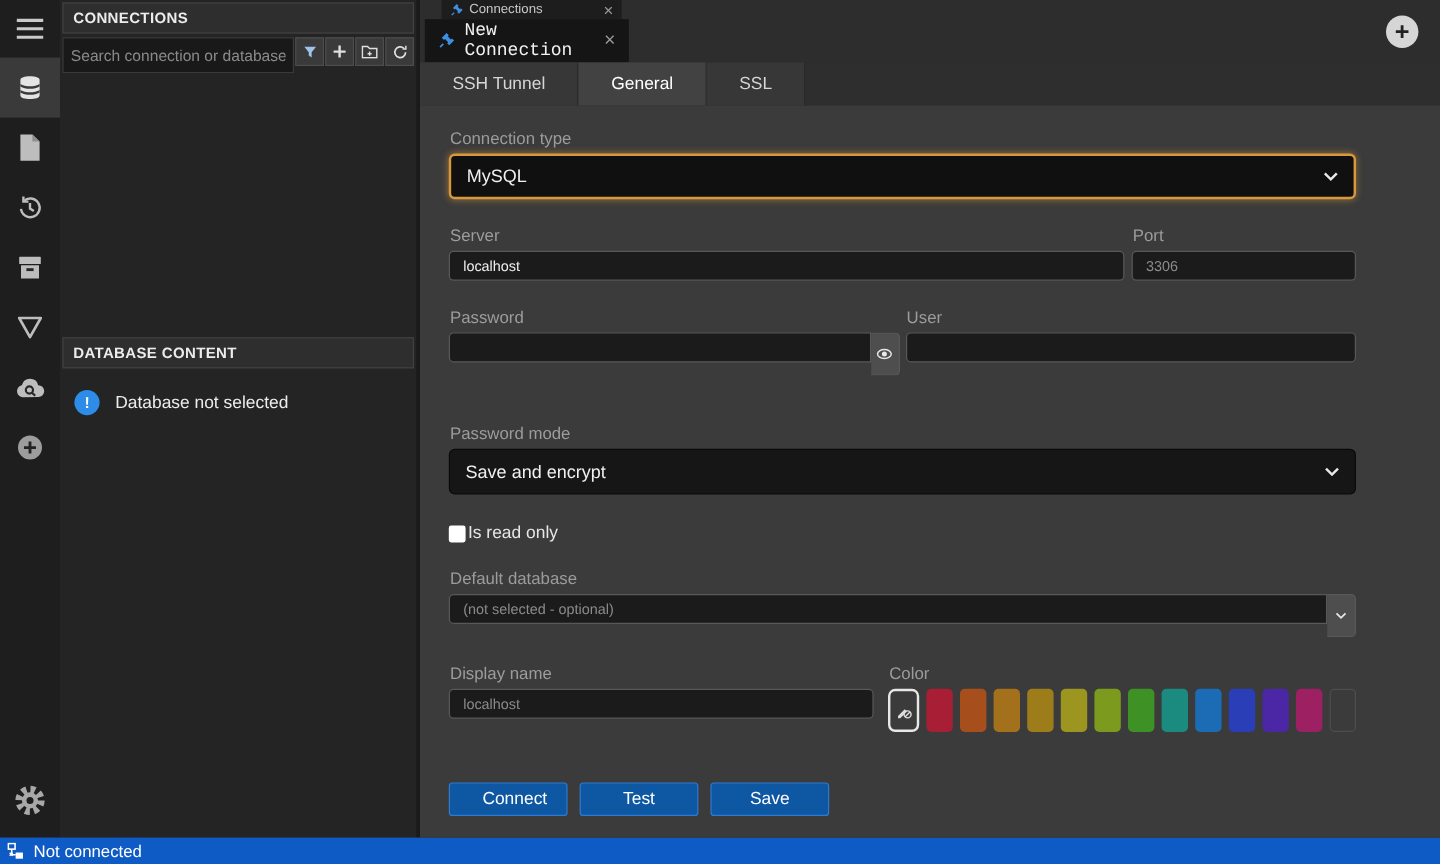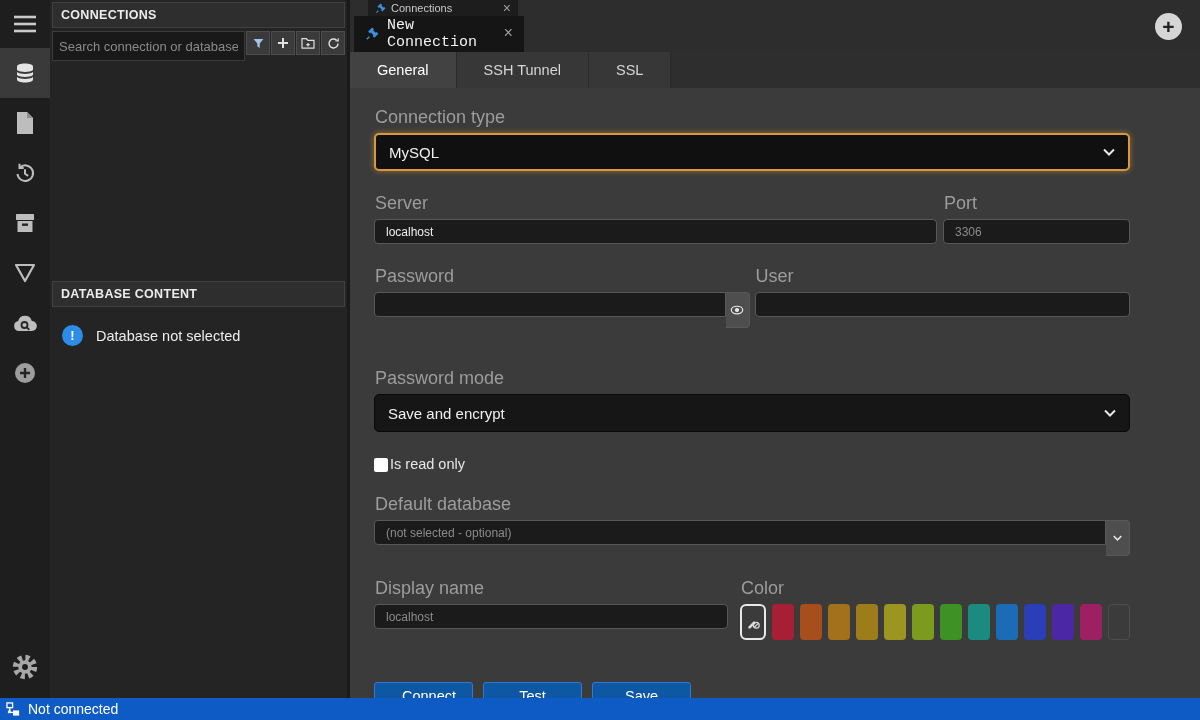--- a/index.html
+++ b/index.html
@@ -42,21 +42,21 @@
                 background:#d6d6d6; color:#222; font-size:21px; font-weight:bold;
                 display:flex; align-items:center; justify-content:center; cursor:pointer; line-height:0; }
 
   .detail-tabs { height:36px; background:#2e2e2e; display:flex; }
   .dtab { padding:0 27px; display:flex; align-items:center; font-size:14.5px; color:#d6d6d6;
           background:#373737; border-right:1px solid #2a2a2a; cursor:pointer; }
   .dtab.active { background:#424242; color:#ffffff; }
 
   
   .form { flex:1; background:#3b3b3b; padding:19px 70px 0 24px; overflow:hidden; }
-  .f-label { color:#9c9c9c; font-size:18px; margin:0 0 5px 1px; }
+  .f-label { color:#9c9c9c; font-size:14px; margin:0 0 5px 1px; }
   .grp { margin-top:22px; }
   .grp-lg { margin-top:40px; }
   .f-select { height:38px; background:#161616; border:1px solid #0a0a0a; border-radius:5px;
               display:flex; align-items:center; justify-content:space-between; padding:0 13px;
               color:#f0f0f0; font-size:15px; cursor:pointer; }
   .f-select.focused { border-width:2px; background:#101010; }
   .f-input { height:25px; background:#1b1b1b; border:1px solid #585858; border-radius:4px;
              color:#efefef; font-size:12px; padding:0 11px; width:100%; outline:none; }
   .f-input::placeholder { color:#8b8b8b; }
   .row { display:flex; gap:6px; }
@@ -240,22 +240,22 @@
               </svg>
           </span>
           <span>New Connection</span>
           <span class="tab-close">×</span>
         </div>
       </div>
 
       <div class="newtab-btn" id="newtab-btn">+</div>
 
       <div class="detail-tabs">
+        <div class="dtab">SSH Tunnel</div>
         <div class="dtab active">General</div>
-        <div class="dtab">SSH Tunnel</div>
         <div class="dtab">SSL</div>
       </div>
 
       <div class="form">
 
         <div class="f-label">Connection type</div>
         <div class="f-select focused" id="conn-type-select" style="border-color: rgb(216, 152, 60); box-shadow: rgba(216, 152, 60, 0.55) 0px 0px 6px;">
           <span>MySQL</span>
           <span>
             <svg width="12" height="8" viewBox="0 0 12 8" fill="none" stroke="#e8e8e8" stroke-width="2">

